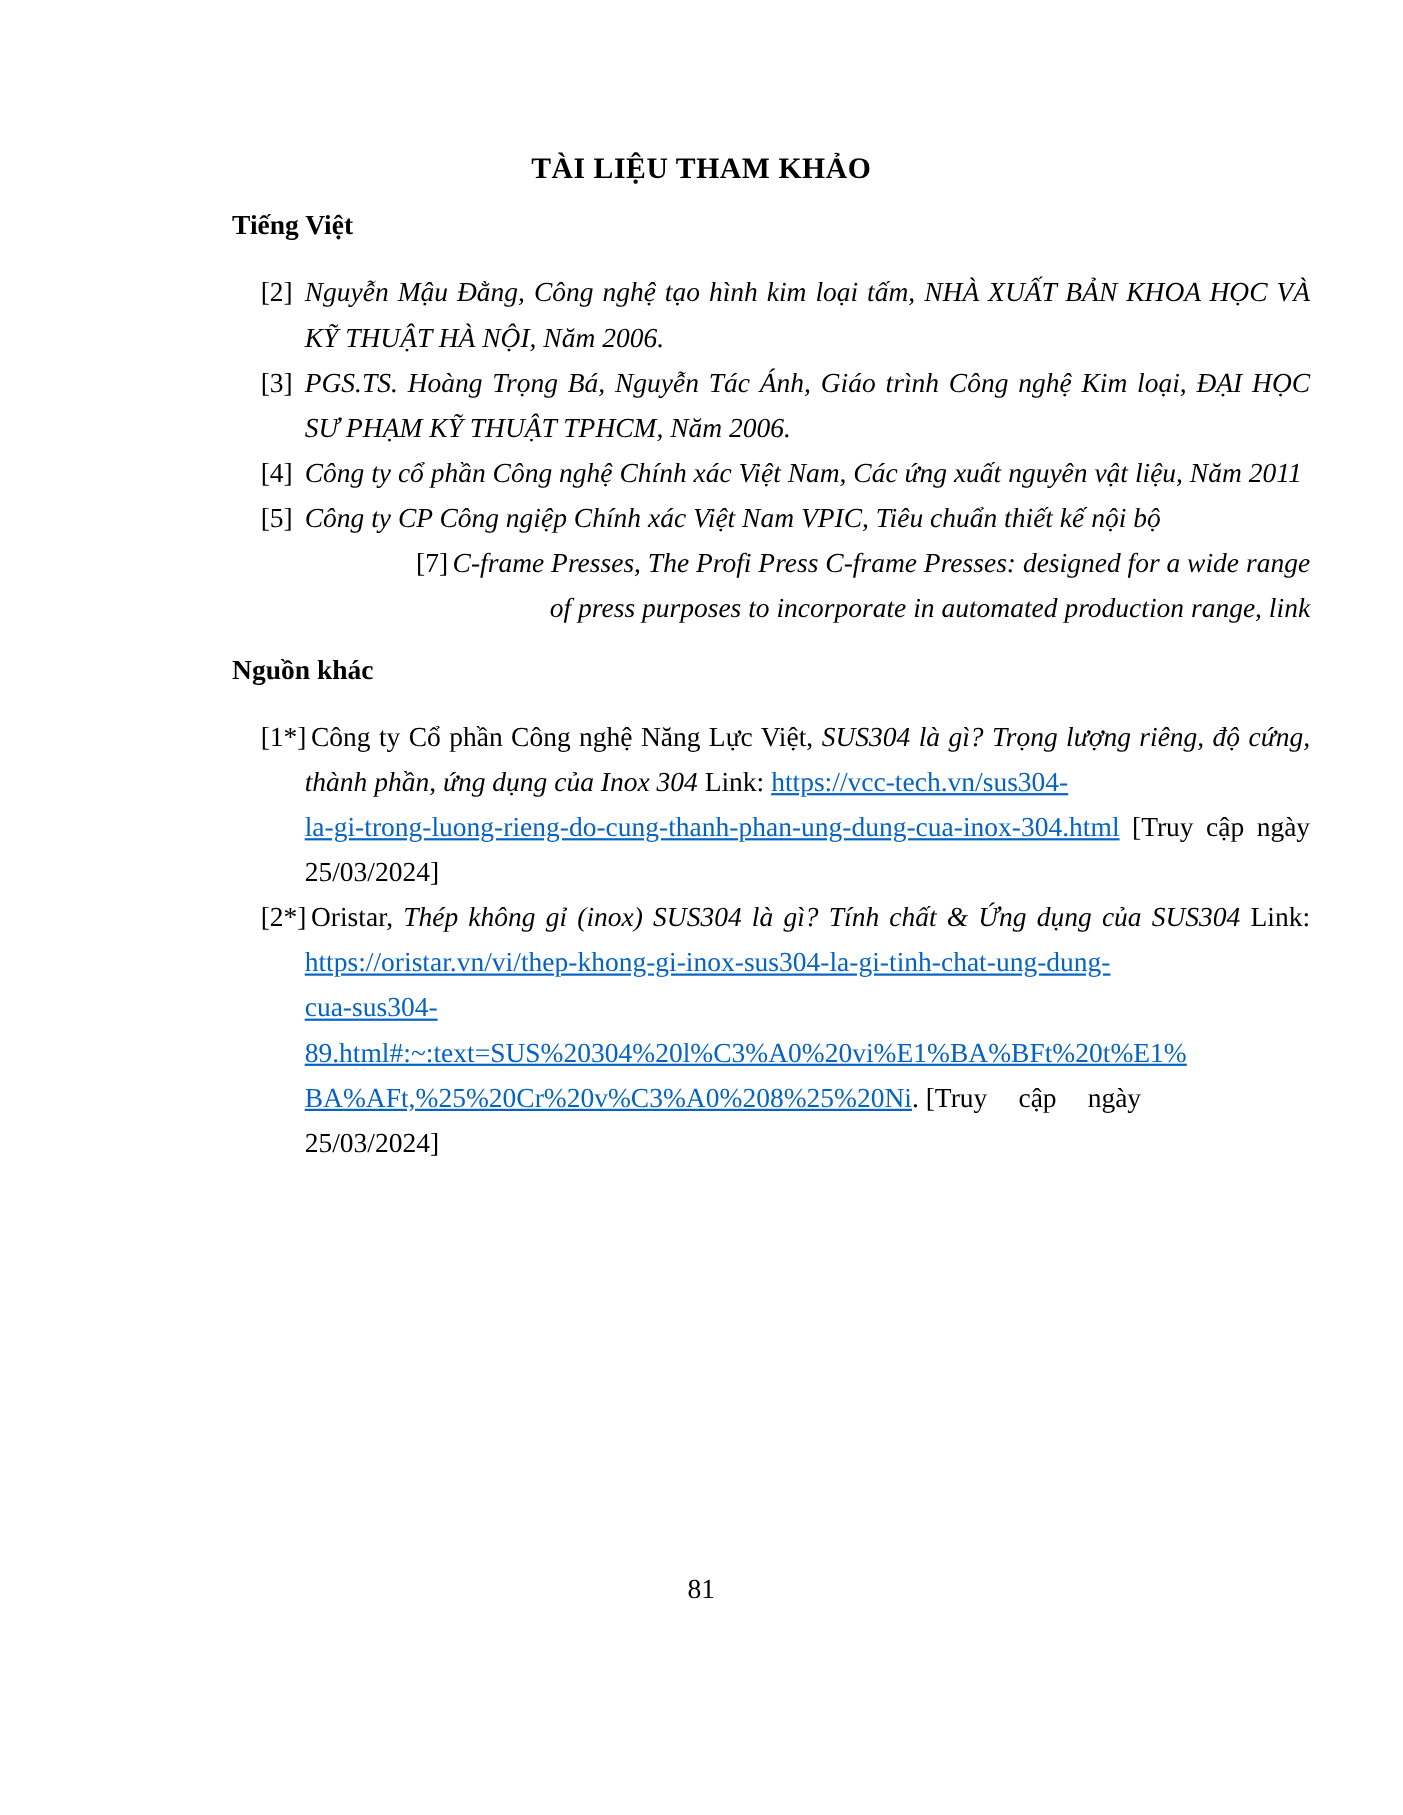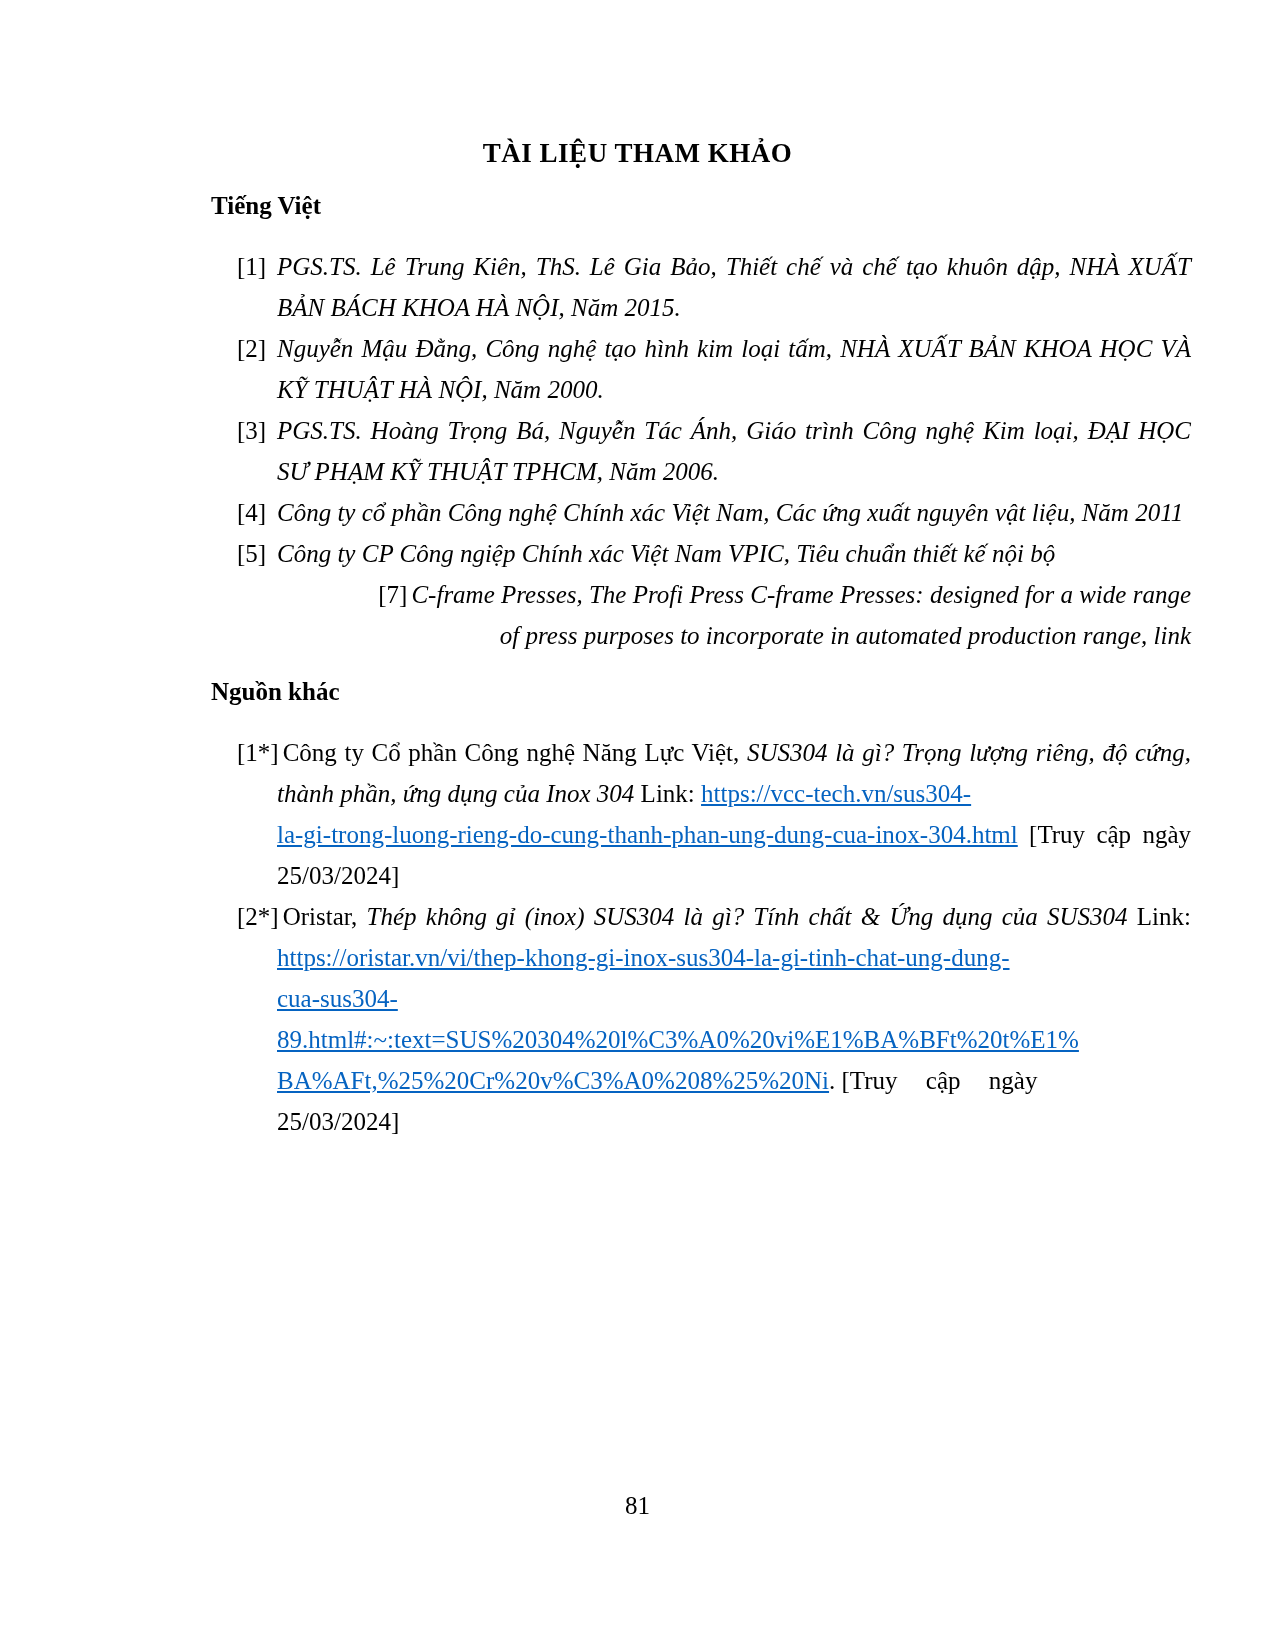--- a/index.html
+++ b/index.html
@@ -55,36 +55,35 @@
   }
   .it { font-style: italic; }
   .rm { font-style: normal; }
   .ref-link {
     color: var(--link-color, #0563C1);
     text-decoration: underline;
     cursor: pointer;
   }
   .page-number {
     position: absolute;
-    top: 1492px;
+    top: 1432px;
     left: 0;
     width: 100%;
     text-align: center;
     font-size: 25px;
   }
 </style>
 </head>
 <body>
 
 <div class="page">
   <h1 class="doc-title">TÀI LIỆU THAM KHẢO</h1>
   <div class="content" id="sections">
       <h2 class="section-heading">Tiếng Việt</h2>
-      <p class="ref"><span class="ref-label">[1]</span><span class="it">PGS.TS. Lê Trung Kiên, ThS. Lê Gia Bảo, Thiết chế và chế tạo khuôn dập, NHÀ XUẤT BẢN BÁCH KHOA HÀ NỘI, Năm 2015.</span></p>
-      <p class="ref"><span class="ref-label">[2]</span><span class="it">Nguyễn Mậu Đằng, Công nghệ tạo hình kim loại tấm, NHÀ XUẤT BẢN KHOA HỌC VÀ KỸ THUẬT HÀ NỘI, Năm 2000.</span></p>
+      <p class="ref"><span class="ref-label">[2]</span><span class="it">Nguyễn Mậu Đằng, Công nghệ tạo hình kim loại tấm, NHÀ XUẤT BẢN KHOA HỌC VÀ KỸ THUẬT HÀ NỘI, Năm 2006.</span></p>
       <p class="ref"><span class="ref-label">[3]</span><span class="it">PGS.TS. Hoàng Trọng Bá, Nguyễn Tác Ánh, Giáo trình Công nghệ Kim loại, ĐẠI HỌC SƯ PHẠM KỸ THUẬT TPHCM, Năm 2006.</span></p>
       <p class="ref"><span class="ref-label">[4]</span><span class="it">Công ty cổ phần Công nghệ Chính xác Việt Nam, Các ứng xuất nguyên vật liệu, Năm 2011</span></p>
       <p class="ref"><span class="ref-label">[5]</span><span class="it">Công ty CP Công ngiệp Chính xác Việt Nam VPIC, Tiêu chuẩn thiết kế nội bộ</span></p>
       <p class="ref" style="text-align: right;"><span class="ref-label">[7]</span><span class="it">C-frame Presses, The Profi Press C-frame Presses: designed for a wide range</span><br><span class="it">of press purposes to incorporate in automated production range, link</span><br></p>
       <h2 class="section-heading">Nguồn khác</h2>
       <p class="ref"><span class="ref-label">[1*]</span><span class="rm">Công ty Cổ phần Công nghệ Năng Lực Việt, </span><span class="it">SUS304 là gì? Trọng lượng riêng, độ cứng, thành phần, ứng dụng của Inox 304</span><span class="rm"> Link: </span><a href="#" class="ref-link">https://vcc-tech.vn/sus304-</a><br><a href="#" class="ref-link">la-gi-trong-luong-rieng-do-cung-thanh-phan-ung-dung-cua-inox-304.html</a><span class="rm"> [Truy cập ngày 25/03/2024]</span></p>
       <p class="ref"><span class="ref-label">[2*]</span><span class="rm">Oristar, </span><span class="it">Thép không gỉ (inox) SUS304 là gì? Tính chất &amp; Ứng dụng của SUS304</span><span class="rm"> Link: </span><a href="#" class="ref-link">https://oristar.vn/vi/thep-khong-gi-inox-sus304-la-gi-tinh-chat-ung-dung-</a><br><a href="#" class="ref-link">cua-sus304-</a><br><a href="#" class="ref-link">89.html#:~:text=SUS%20304%20l%C3%A0%20vi%E1%BA%BFt%20t%E1%</a><br><a href="#" class="ref-link">BA%AFt,%25%20Cr%20v%C3%A0%208%25%20Ni</a><span class="rm">. </span><span class="rm" style="word-spacing: 22px;">[Truy cập ngày</span><br><span class="rm">25/03/2024]</span></p>
     </div>
   <div class="page-number">81</div>
 </div>

